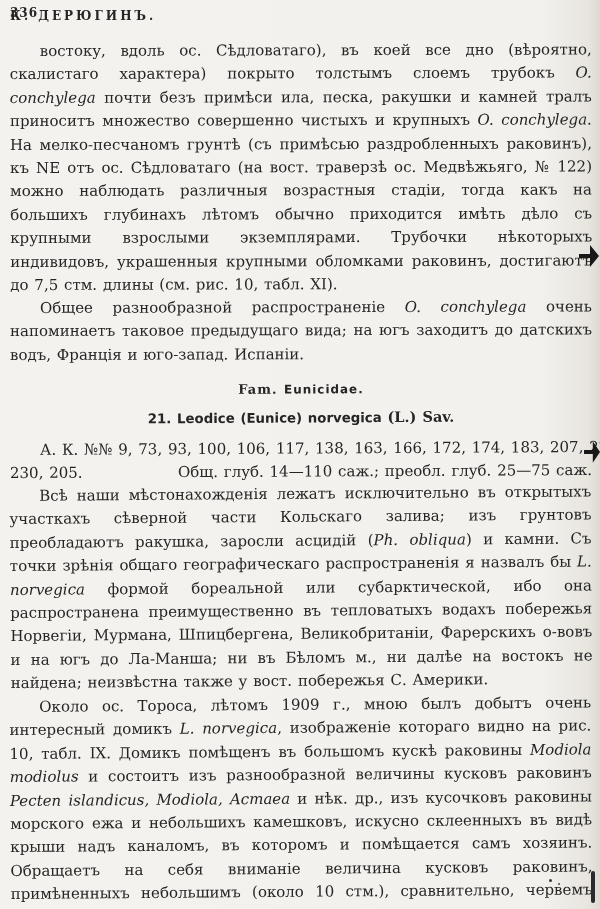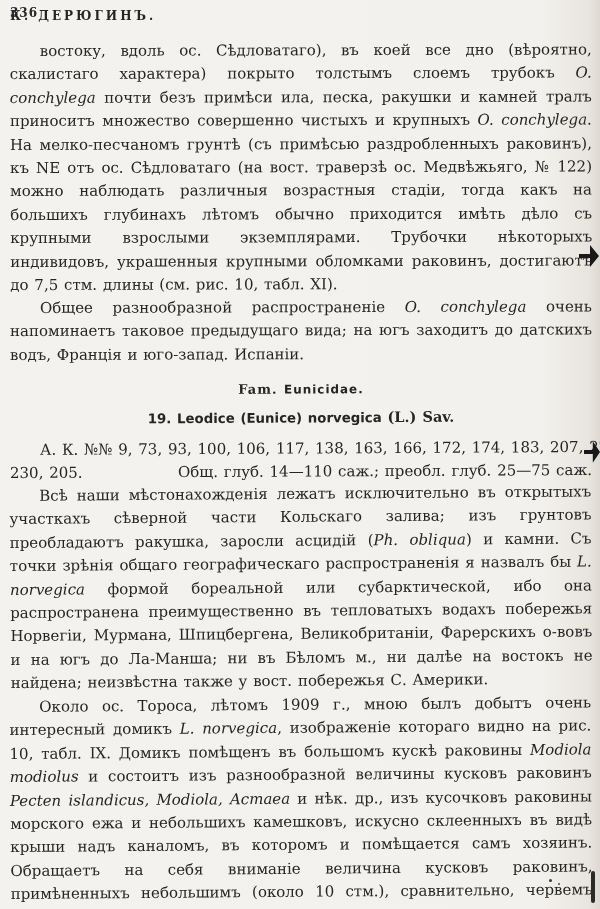--- a/index.html
+++ b/index.html
@@ -126,21 +126,21 @@
   </div>
 
   <div class="textbody">
 
     <p class="para t1"><span>востоку, вдоль ос. Сѣдловатаго), въ коей все дно (вѣроятно, скалистаго характера) покрыто толстымъ слоемъ трубокъ </span><span class="it">O. conchylega</span><span> почти безъ примѣси ила, песка, ракушки и камней тралъ приноситъ множество совершенно чистыхъ и крупныхъ </span><span class="it">O. conchylega</span><span>. На мелко-песчаномъ грунтѣ (съ примѣсью раздробленныхъ раковинъ), къ NE отъ ос. Сѣдловатаго (на вост. траверзѣ ос. Медвѣжьяго, № 122) можно наблюдать различныя возрастныя стадіи, тогда какъ на большихъ глубинахъ лѣтомъ обычно приходится имѣть дѣло съ крупными взрослыми экземплярами. Трубочки нѣкоторыхъ индивидовъ, украшенныя крупными обломками раковинъ, достигаютъ до 7,5 стм. длины (см. рис. 10, табл. XI).</span></p>
 
     <p class="para t1"><span>Общее разнообразной распространеніе </span><span class="it">O. conchylega</span><span> очень напоминаетъ таковое предыдущаго вида; на югъ заходитъ до датскихъ водъ, Франція и юго-запад. Испаніи.</span></p>
 
     <div class="fam-heading t2"><span>Fam. </span><span class="grot">Eunicidae.</span></div>
 
-    <div class="sp-heading t2"><span class="grot">19. </span><span class="grot">Leodice (Eunice) norvegica </span><span>(L.) Sav.</span></div>
+    <div class="sp-heading t2"><span class="grot">21. </span><span class="grot">Leodice (Eunice) norvegica </span><span>(L.) Sav.</span></div>
 
     <div class="catline cat-just indent t2">А. К. №№ 9, 73, 93, 100, 106, 117, 138, 163, 166, 172, 174, 183, 207, 227,</div>
     <div class="row t2">
       <span>230, 205.</span>
       <span>Общ. глуб. 14—110 саж.; преобл. глуб. 25—75 саж.</span>
     </div>
 
     <p class="para t3"><span>Всѣ наши мѣстонахожденія лежатъ исключительно въ открытыхъ участкахъ сѣверной части Кольскаго залива; изъ грунтовъ преобладаютъ ракушка, заросли асцидій (</span><span class="it">Ph. obliqua</span><span>) и камни. Съ точки зрѣнія общаго географическаго распространенія я назвалъ бы </span><span class="it">L. norvegica</span><span> формой бореальной или субарктической, ибо она распространена преимущественно въ тепловатыхъ водахъ побережья Норвегіи, Мурмана, Шпицбергена, Великобританіи, Фарерскихъ о-вовъ и на югъ до Ла-Манша; ни въ Бѣломъ м., ни далѣе на востокъ не найдена; неизвѣстна также у вост. побережья С. Америки.</span></p>
 
     <p class="para t3"><span>Около ос. Тороса, лѣтомъ 1909 г., мною былъ добытъ очень интересный домикъ </span><span class="it">L. norvegica</span><span>, изображеніе котораго видно на рис. 10, табл. IX. Домикъ помѣщенъ въ большомъ кускѣ раковины </span><span class="it">Modiola modiolus</span><span> и состоитъ изъ разнообразной величины кусковъ раковинъ </span><span class="it">Pecten islandicus, Modiola, Acmaea</span><span> и нѣк. др., изъ кусочковъ раковины морского ежа и небольшихъ камешковъ, искусно склеенныхъ въ видѣ крыши надъ каналомъ, въ которомъ и помѣщается самъ хозяинъ. Обращаетъ на себя вниманіе величина кусковъ раковинъ, примѣненныхъ небольшимъ (около 10 стм.), сравнительно, червемъ для постройки своего домика.</span></p>

